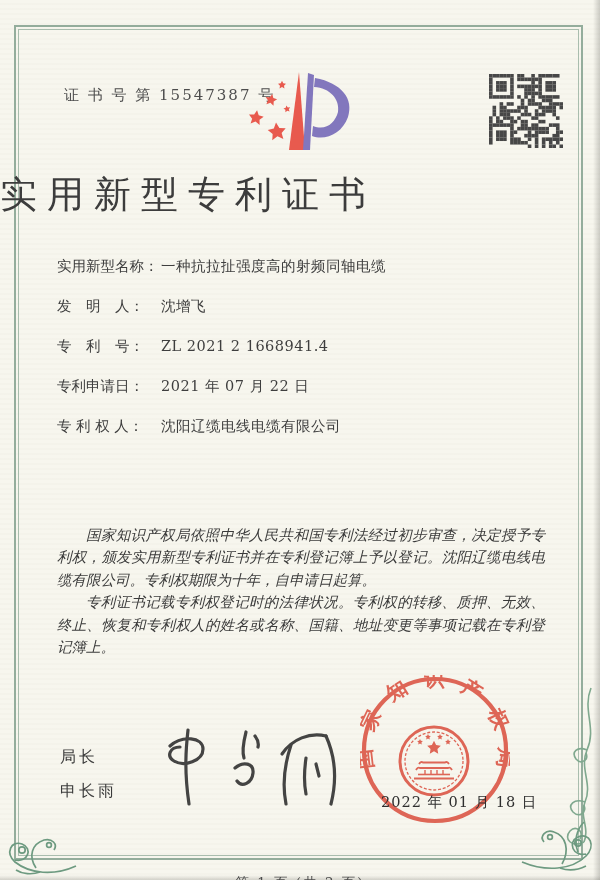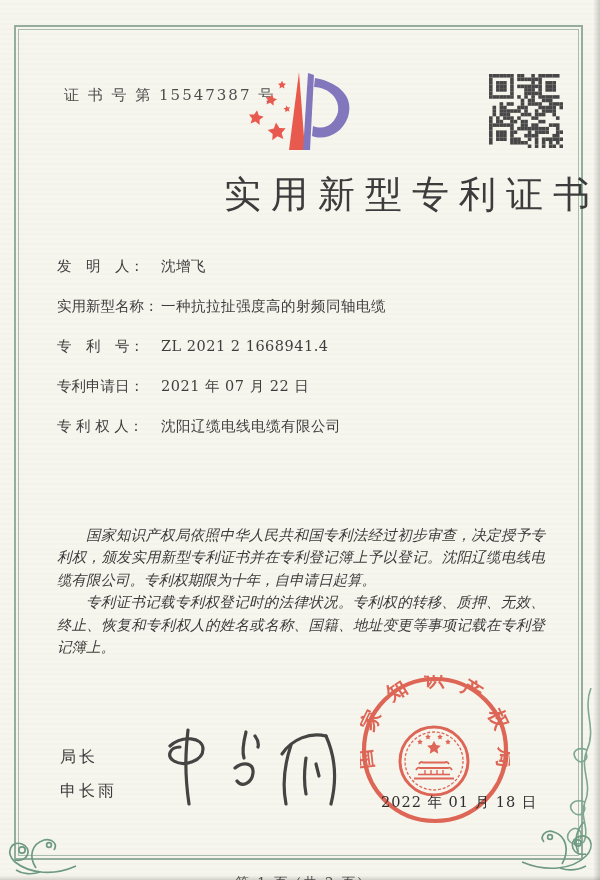--- a/index.html
+++ b/index.html
@@ -16,22 +16,22 @@
   .scan-edge-b { position:absolute; left:0; bottom:0; width:100%; height:5px;
     background:linear-gradient(to top, rgba(90,90,85,0.22), rgba(90,90,85,0.0)); }
   .frame { position:absolute; left:14px; top:25px; right:17px; bottom:20px;
     border:2px solid #94ad9c; pointer-events:none; }
   .frame::after { content:""; position:absolute; left:2px; top:2px; right:2px; bottom:2px;
     border:1px solid #a9bdae; }
   .cert-no { position:absolute; left:64px; top:86px; font-size:15px;
     letter-spacing:2px; color:#4d4d4d; }
   .logo { position:absolute; left:232px; top:62px; width:136px; height:106px; }
   .qr { position:absolute; left:489px; top:74px; width:74px; height:74px; }
-  .title { position:absolute; left:0; top:170px; width:100%; text-align:right;
-    font-size:37px; font-weight:500; letter-spacing:10px; color:#3c3c3c;padding-left:20px; }
+  .title { position:absolute; left:0; top:170px; width:100%; text-align:left;
+    font-size:37px; font-weight:500; letter-spacing:10px; color:#3c3c3c; }
   .fields { position:absolute; left:57px; top:246px; width:492px; }
   .frow { position:relative; height:40px; line-height:40px; font-size:14.5px;
     color:#3e3e3e; white-space:nowrap; }
   .flabel { display:inline-block; width:100px; white-space:nowrap; vertical-align:top; }
   .fvalue { margin-left:4px; letter-spacing:0.5px; }
   .pair2 { position:absolute; left:250px; top:0; }
   .paras { position:absolute; left:57px; top:524px; width:488px;
     font-size:14.5px; line-height:22.4px; color:#3a3a3a; text-align:justify;
     font-style:italic; }
   .paras p { text-indent:2em; }
@@ -317,24 +317,24 @@
       <rect x="15" y="20" width="1.02" height="1.02" fill="#474747"></rect>
       <rect x="17" y="20" width="1.02" height="1.02" fill="#474747"></rect>
       <rect x="18" y="20" width="1.02" height="1.02" fill="#474747"></rect>
       <rect x="20" y="20" width="1.02" height="1.02" fill="#474747"></rect>
     </svg>
 
   <div class="title">实用新型专利证书</div>
 
   <div class="fields">
     <div class="frow">
-      <span class="flabel">发　明　人：</span><span class="fvalue">沈增飞</span>
+      <span class="flabel">实用新型名称：</span><span class="fvalue">一种抗拉扯强度高的射频同轴电缆</span>
     </div>
     <div class="frow">
-      <span class="flabel">实用新型名称：</span><span class="fvalue">一种抗拉扯强度高的射频同轴电缆</span>
+      <span class="flabel">发　明　人：</span><span class="fvalue">沈增飞</span>
     </div>
     <div class="frow">
       <span class="flabel">专　利　号：</span><span class="fvalue">ZL 2021 2 1668941.4</span>
     </div>
     <div class="frow">
       <span class="flabel">专利申请日：</span><span class="fvalue">2021 年 07 月 22 日</span>
     </div>
     <div class="frow">
       <span class="flabel">专 利 权 人：</span><span class="fvalue">沈阳辽缆电线电缆有限公司</span>
     </div>

